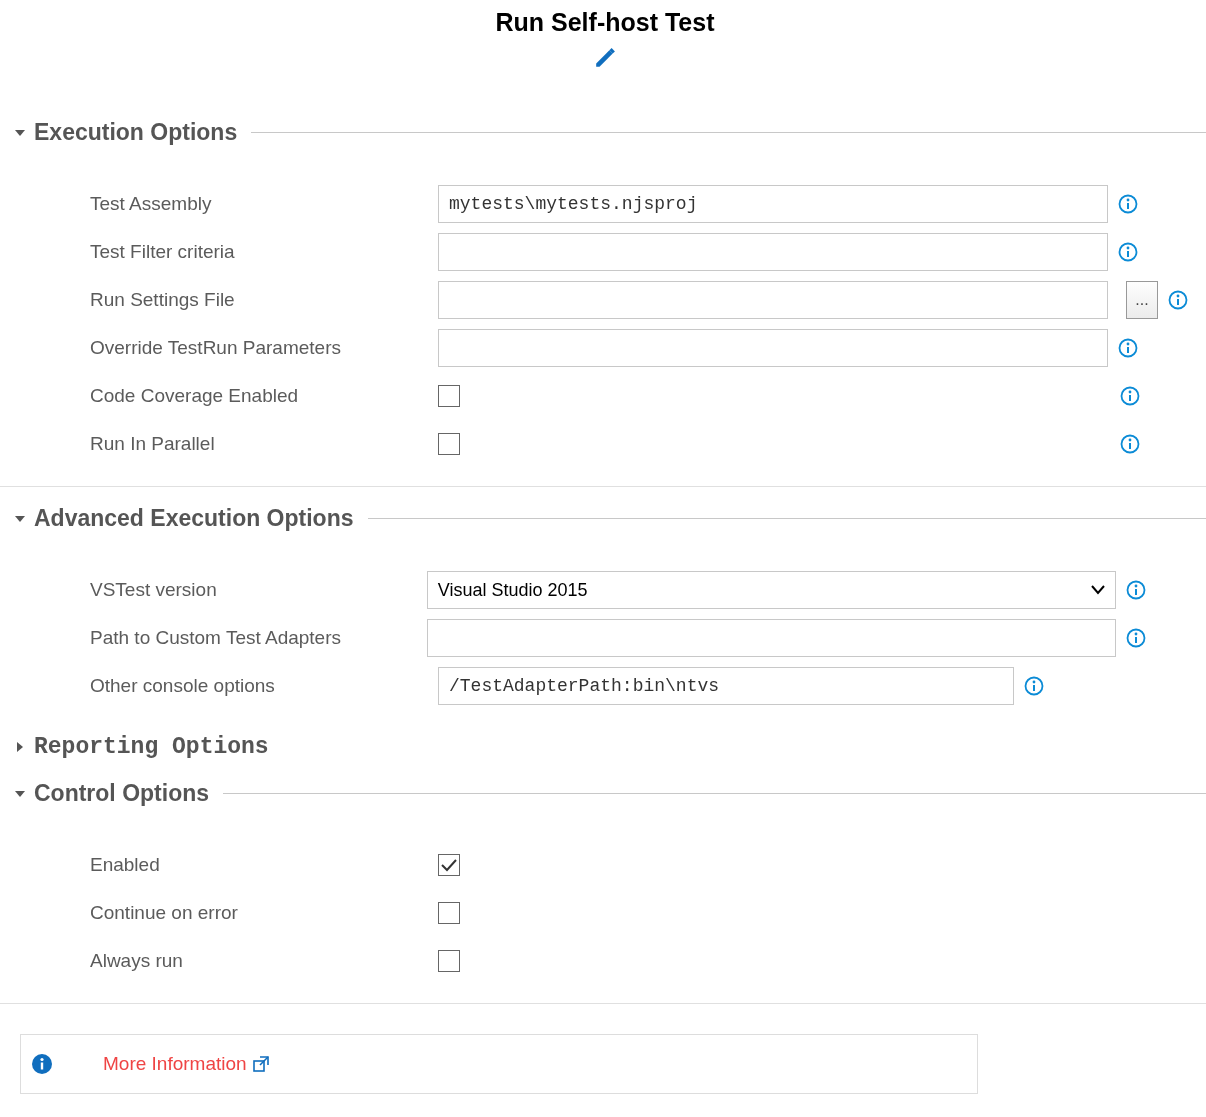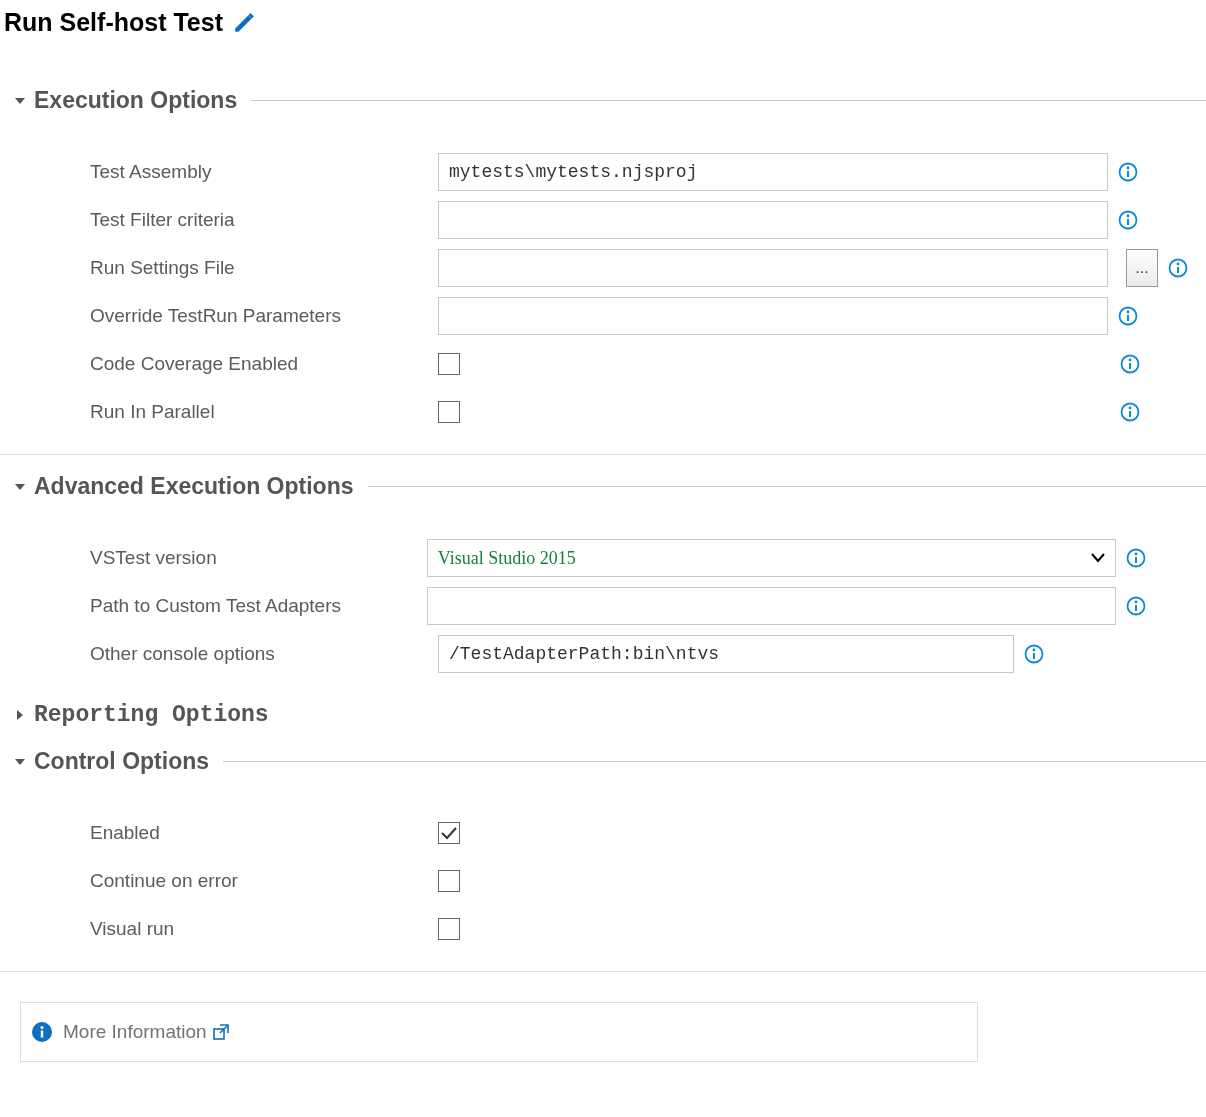--- a/index.html
+++ b/index.html
@@ -13,20 +13,21 @@
     padding: 8px 0 40px 0;
   }
   .page-title {
     font-size: 25px;
     font-weight: 700;
     color: #000;
     margin: 0 0 50px 4px;
     display: flex;
     align-items: center;
     gap: 10px;
+    flex-direction: column;
   }
   .edit-icon { color: #106ebe; display:inline-flex; }
   .section {
     border-bottom: 1px solid #e0e0e0;
     padding: 0 0 18px 0;
   }
   .section.last { border-bottom: none; }
   .section-header {
     display: flex;
     align-items: center;
@@ -85,23 +86,23 @@
     font-size: 18px;
     color: #333;
     outline: none;
     background: #fff;
   }
   .select {
     width: 100%;
     height: 38px;
     border: 1px solid #c8c8c8;
     padding: 4px 10px;
-    font-family: Liberation Serif, serif;
+    font-family: Liberation Sans, sans-serif;
     font-size: 18px;
-    color: #15803d;
+    color: #000000;
     background: #fff;
     display:flex; align-items:center; justify-content:space-between;
     cursor: pointer;
   }
   .select .chev {
     width: 14px; height: 14px; display:inline-flex;
   }
   .checkbox {
     width: 22px; height: 22px;
     border: 1.5px solid #666;
@@ -129,24 +130,24 @@
   .footer-box {
     margin: 30px 20px 0 20px;
     width: 958px;
     border: 1px solid #ddd;
     padding: 18px 10px;
     display: flex;
     align-items: center;
     gap: 10px;
   }
   .footer-box a {
-    color: #737373;
+    color: #ef4444;
     text-decoration: none;
     font-size: 19px;
-    display:inline-flex; align-items:center; gap:6px;
+    display:inline-flex; align-items:center; gap:6px;margin-left:40px;
   }
   .info-solid {
     width: 22px; height: 22px; display:inline-flex;
   }
   .ext-icon { width:16px; height:16px; display:inline-flex; }
 </style>
 </head>
 <body>
 
 <svg width="0" height="0" style="position:absolute">
@@ -380,21 +381,21 @@
           </span>
         </div>
     </div>
     <div class="row">
       <div class="label">Continue on error</div>
       <div class="control">
           <span class="checkbox"></span>
         </div>
     </div>
     <div class="row">
-      <div class="label">Visual run</div>
+      <div class="label">Always run</div>
       <div class="control">
           <span class="checkbox"></span>
         </div>
     </div>
   </div>
 </div>
 
 <div class="footer-box">
   <span class="info-solid">
       <svg width="22" height="22" viewBox="0 0 22 22">

